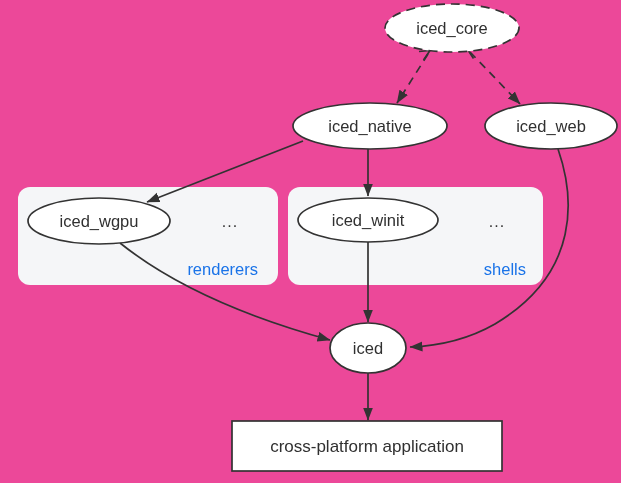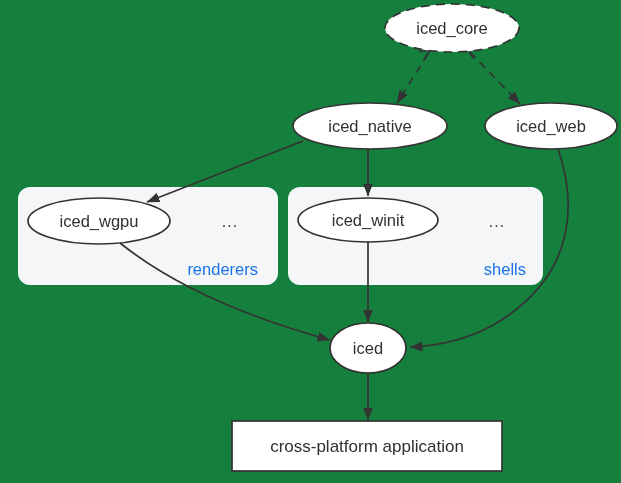--- a/index.html
+++ b/index.html
@@ -4,21 +4,21 @@
 <style>
   html, body {
     margin: 0;
     padding: 0;
     background: #ffffff;
   }
   .canvas {
     position: relative;
     width: 621px;
     height: 483px;
-    background: #15803d;
+    background: #ec4899;
     overflow: hidden;
     font-family: "Liberation Sans", sans-serif;
   }
   svg { display: block; }
 
   .node-shape {
     fill: #ffffff;
     stroke: #333333;
     stroke-width: 1.7;
   }

